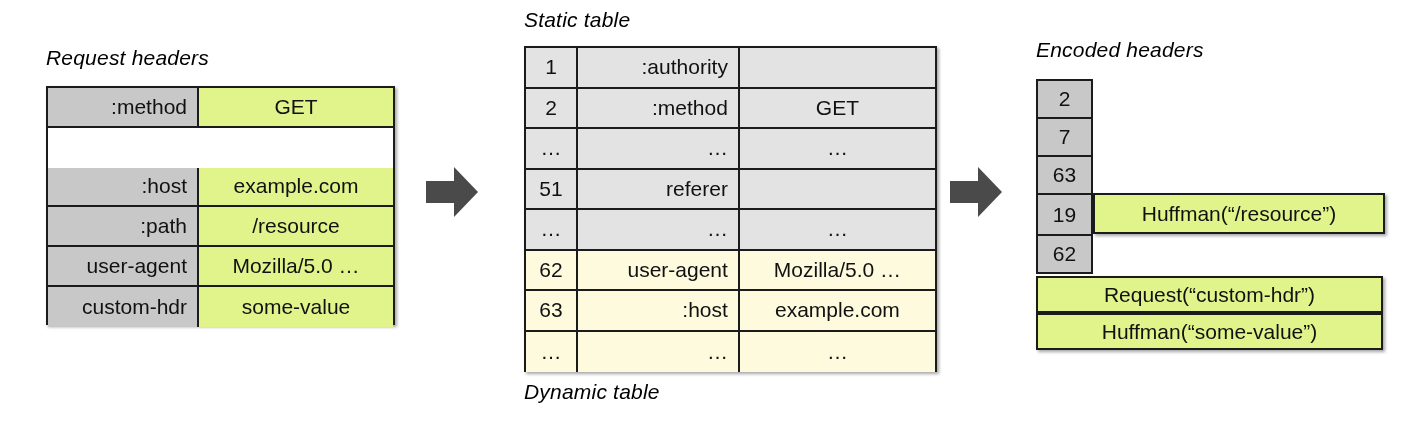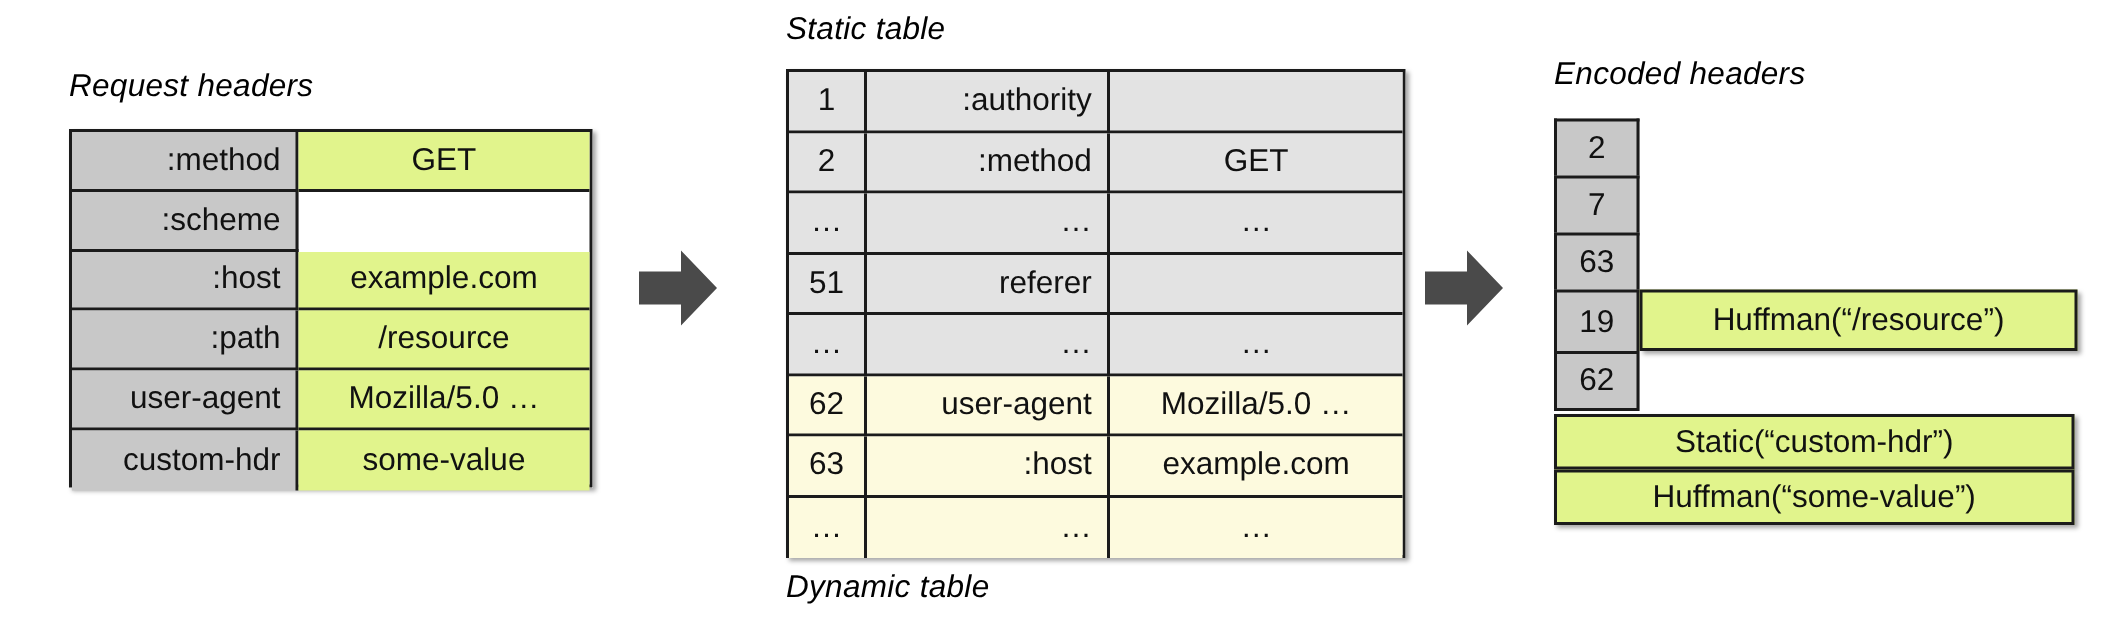--- a/index.html
+++ b/index.html
@@ -67,21 +67,20 @@
 <body>
 
 <div class="panel-title" id="req-title">Request headers</div>
 
 <div class="tbl" id="request-headers-table">
   <div class="row">
     <div class="cell c-right gray-dark bd-r bd-b k">:method</div>
     <div class="cell c-center green bd-b v">GET</div>
   </div>
   <div class="row">
-    <div class="cell c-right gray-dark bd-r bd-b k">:scheme</div>
   </div>
   <div class="row">
     <div class="cell c-right gray-dark bd-r bd-b k">:host</div>
     <div class="cell c-center green bd-b v">example.com</div>
   </div>
   <div class="row">
     <div class="cell c-right gray-dark bd-r bd-b k">:path</div>
     <div class="cell c-center green bd-b v">/resource</div>
   </div>
   <div class="row">
@@ -161,15 +160,15 @@
   <div class="enc-row" style="top:76px;height:38px;">
     <div class="idx nobottom">63</div>
   </div>
   <div class="enc-row" style="top:114px;height:41px;">
     <div class="idx nobottom">19</div>
     <div class="lit" style="width:292px;">Huffman(“/resource”)</div>
   </div>
   <div class="enc-row" style="top:155px;height:40px;">
     <div class="idx">62</div>
   </div>
-  <div class="full-lit" style="top:197px;height:37px;">Static(“custom-hdr”)</div>
+  <div class="full-lit" style="top:197px;height:37px;">Request(“custom-hdr”)</div>
   <div class="full-lit" style="top:234px;height:37px;">Huffman(“some-value”)</div>
 </div>
 
 </body></html>

